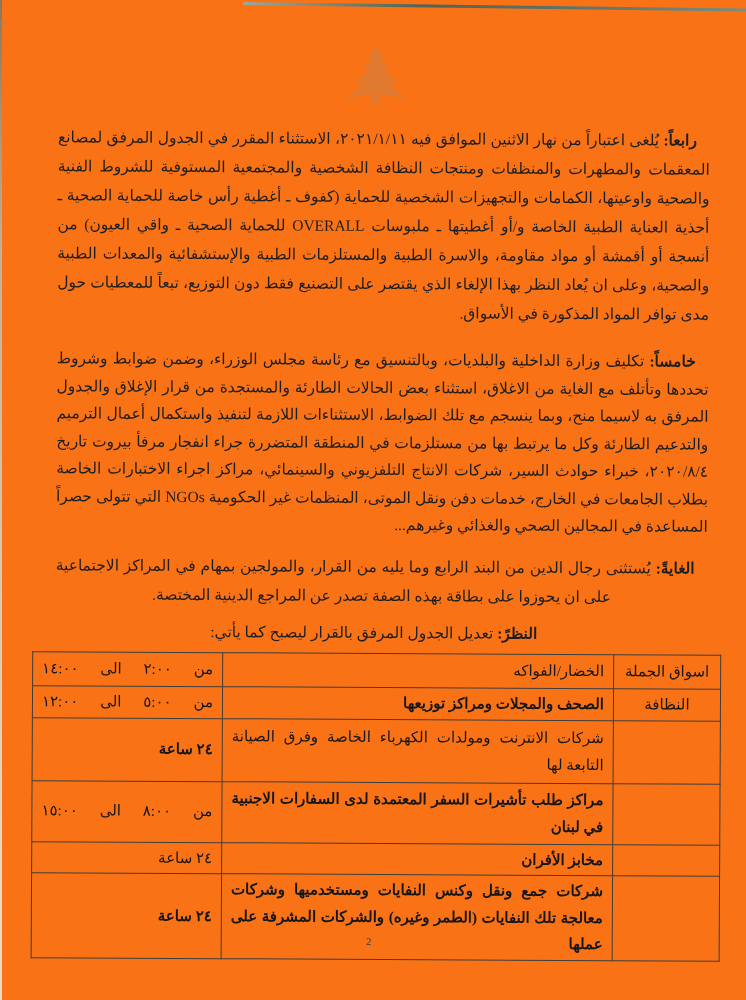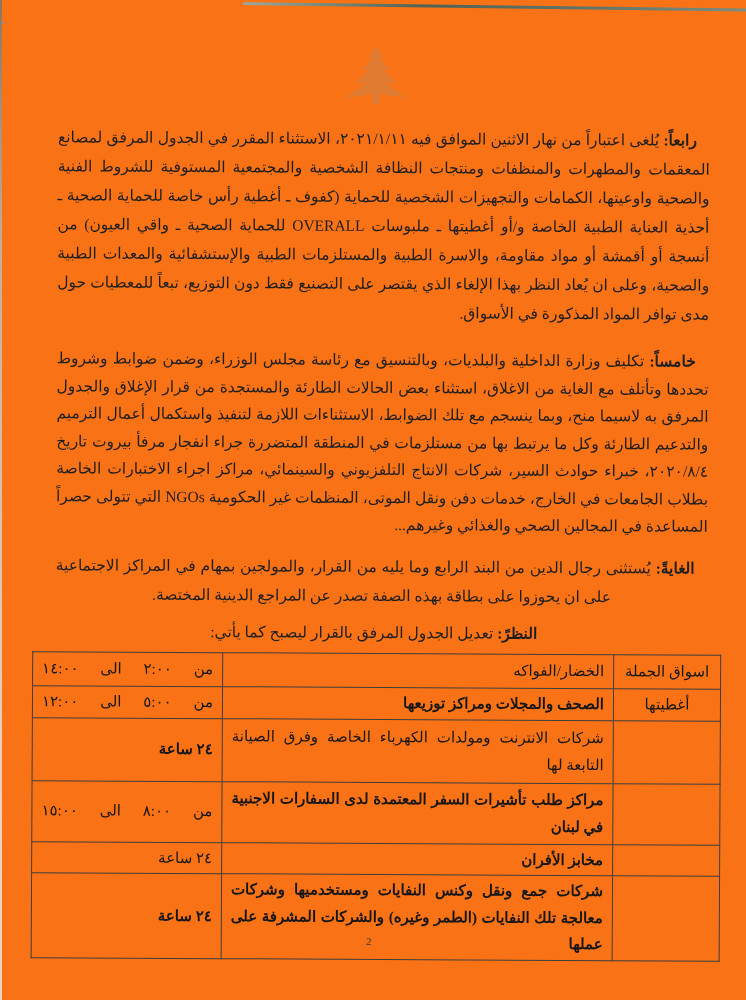--- a/index.html
+++ b/index.html
@@ -96,21 +96,21 @@
     <p class="clause clause-7"><strong class="hdr">النظرً:</strong><span> تعديل الجدول المرفق بالقرار ليصبح كما يأتي:</span></p>
 
     <table class="schedule">
       <tbody>
         <tr class="r1">
           <td class="cat">اسواق الجملة</td>
           <td class="desc">الخضار/الفواكه</td>
           <td class="hours tj">من ٢:٠٠ الى ١٤:٠٠</td>
         </tr>
         <tr class="r2">
-          <td class="cat">أغطيتها</td>
+          <td class="cat">النظافة</td>
           <td class="desc b">الصحف والمجلات ومراكز توزيعها</td>
           <td class="hours tj">من ٥:٠٠ الى ١٢:٠٠</td>
         </tr>
         <tr class="r3">
           <td class="cat"></td>
           <td class="desc">شركات الانترنت ومولدات الكهرباء الخاصة وفرق الصيانة التابعة لها</td>
           <td class="hours b">‪٢٤ ساعة‬</td>
         </tr>
         <tr class="r4">
           <td class="cat"></td>

